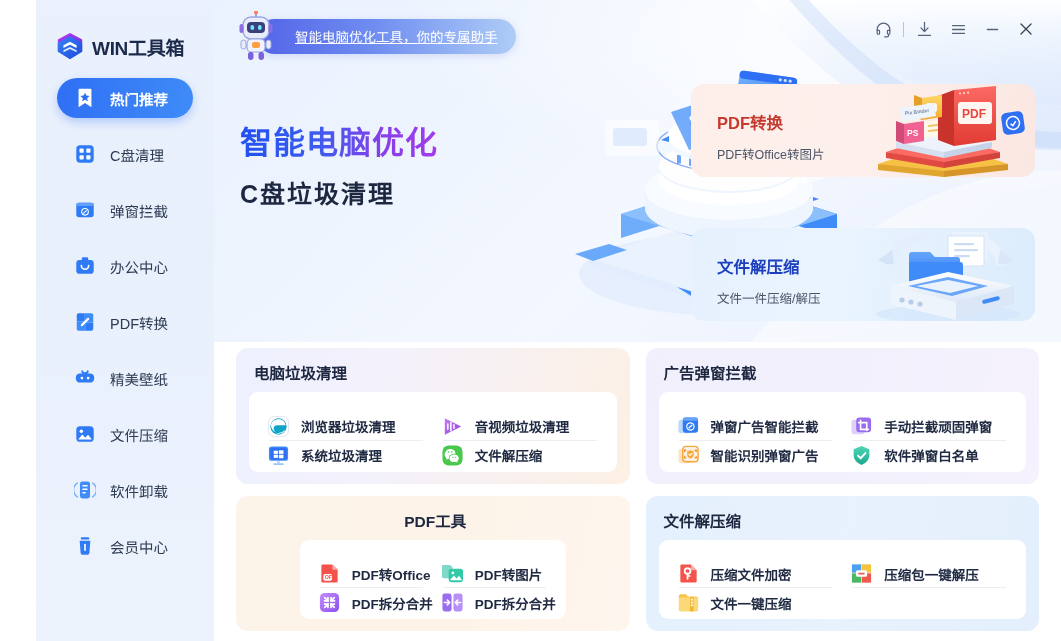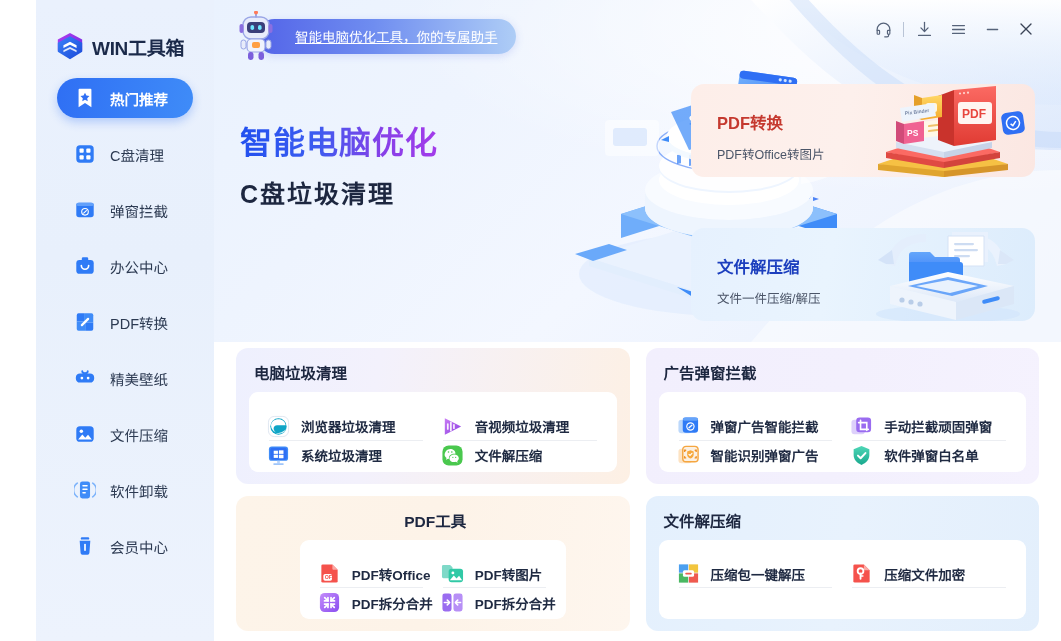--- a/index.html
+++ b/index.html
@@ -808,41 +808,56 @@
           </div>
         </div>
       </div>
 
       <div class="tcard tcard-4">
         <div class="tcard-title">文件解压缩</div>
         <div class="tcard-inner">
           <div class="titem brd">
             <span class="tico">
               <svg viewBox="0 0 24 24" width="23" height="23">
+                <path d="M5 2.5h9.5L20.5 8.5V20a1.5 1.5 0 01-1.5 1.5H5A1.5 1.5 0 013.5 20V4A1.5 1.5 0 015 2.5z" fill="#f5524c"></path>
+                <path d="M14.5 2.5L20.5 8.5H15.5a1 1 0 01-1-1z" fill="#fbaca7"></path>
+                <circle cx="11" cy="9.5" r="3" fill="none" stroke="#ffffff" stroke-width="1.9"></circle>
+                <path d="M11 12v5.5" stroke="#ffffff" stroke-width="1.9" stroke-linecap="round"></path>
+                <path d="M11 14.6h2.4" stroke="#ffffff" stroke-width="1.7" stroke-linecap="round"></path>
+              </svg>
+            </span>
+            <span class="tlabel">压缩文件加密</span>
+          </div>
+          <div class="titem brd">
+            <span class="tico">
+              <svg viewBox="0 0 24 24" width="23" height="23">
                 <rect x="2" y="2.5" width="20" height="19" rx="2.6" fill="#e8eef6"></rect>
                 <rect x="2" y="2.5" width="9.6" height="8.6" fill="#4ba0f0"></rect>
                 <rect x="12.4" y="2.5" width="9.6" height="8.6" fill="#f2c53d"></rect>
                 <rect x="2" y="11.9" width="9.6" height="9.6" fill="#4ab862"></rect>
                 <rect x="12.4" y="11.9" width="9.6" height="9.6" fill="#ef5a4e"></rect>
                 <rect x="6.2" y="8.5" width="11.6" height="7" rx="1.6" fill="#ffffff"></rect>
                 <rect x="8.6" y="11.1" width="6.8" height="1.9" rx="0.9" fill="#ef5a4e"></rect>
               </svg>
             </span>
             <span class="tlabel">压缩包一键解压</span>
           </div>
-          <div class="titem brd">
-            <span class="tico">
-              <svg viewBox="0 0 24 24" width="23" height="23">
-                <path d="M5 2.5h9.5L20.5 8.5V20a1.5 1.5 0 01-1.5 1.5H5A1.5 1.5 0 013.5 20V4A1.5 1.5 0 015 2.5z" fill="#f5524c"></path>
-                <path d="M14.5 2.5L20.5 8.5H15.5a1 1 0 01-1-1z" fill="#fbaca7"></path>
-                <circle cx="11" cy="9.5" r="3" fill="none" stroke="#ffffff" stroke-width="1.9"></circle>
-                <path d="M11 12v5.5" stroke="#ffffff" stroke-width="1.9" stroke-linecap="round"></path>
-                <path d="M11 14.6h2.4" stroke="#ffffff" stroke-width="1.7" stroke-linecap="round"></path>
-              </svg>
-            </span>
-            <span class="tlabel">压缩文件加密</span>
+          <div class="titem">
+            <span class="tico">
+              <svg viewBox="0 0 24 24" width="23" height="23">
+                <path d="M2 5.4A2 2 0 014 3.4h5.4l2 2.4H20a2 2 0 012 2v11.4a2 2 0 01-2 2H4a2 2 0 01-2-2z" fill="#f6c344"></path>
+                <path d="M2 8.4A2 2 0 014 6.4h16a2 2 0 012 2v10.8a2 2 0 01-2 2H4a2 2 0 01-2-2z" fill="#fbd978"></path>
+                <rect x="13.6" y="6.4" width="3.6" height="14.8" fill="#f0b22f"></rect>
+                <g fill="#ffffff">
+                  <rect x="14.4" y="8" width="2" height="1.9"></rect>
+                  <rect x="14.4" y="11" width="2" height="1.9"></rect>
+                  <rect x="14.4" y="14" width="2" height="1.9"></rect>
+                </g>
+              </svg>
+            </span>
+            <span class="tlabel">文件一键压缩</span>
           </div>
         </div>
       </div>
 
     </div>
   </section>
 </div>
 
 </body></html>

